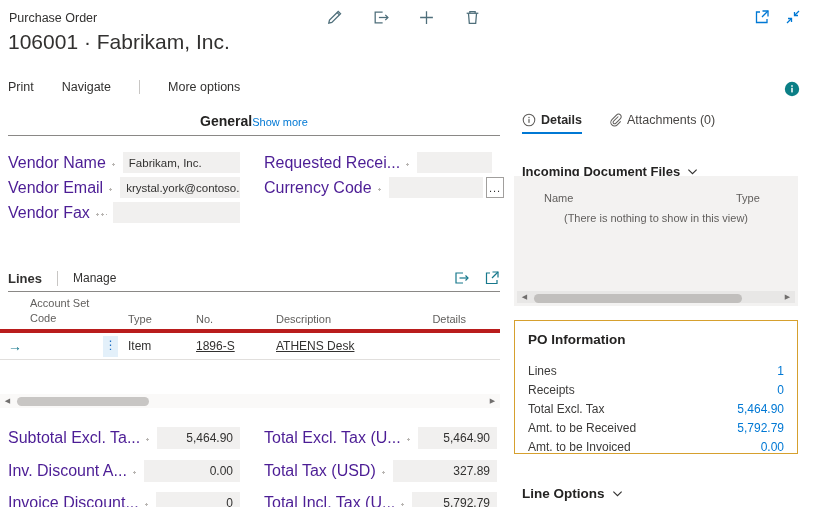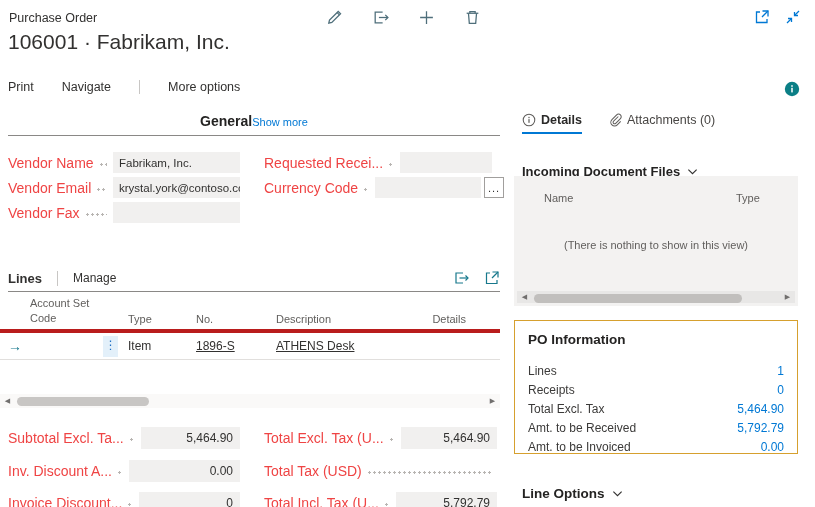--- a/index.html
+++ b/index.html
@@ -21,21 +21,21 @@
   .menu-sep { width:1px; height:14px; background:#c8c6c4; margin-right:28px; }
   .info-btn { position:absolute; right:15px; top:81px; width:16px; height:16px; cursor:pointer; }
 
   
   .general-head { position:absolute; left:8px; top:113px; width:492px; border-bottom:1px solid #8a8886; padding-bottom:6px; display:flex; align-items:baseline; justify-content:center; }
   .sec-title { font-size:14px; font-weight:700; color:#242322; }
   .show-more { font-size:11px; color:#0078d4; cursor:pointer; }
 
   
   .field-row { position:absolute; display:flex; align-items:center; height:21px; }
-  .f-label { color:#ef4444; white-space:nowrap; font-size:14px; }
+  .f-label { color:#4c1d95; white-space:nowrap; font-size:16px; }
   .leader { flex:1; min-width:6px; height:3px; margin:3px 6px 0 5px;
             background-image:radial-gradient(circle, #b8b5b2 1px, transparent 1.2px);
             background-size:5px 3px; background-repeat:repeat-x; background-position:0 50%; }
   .f-box { width:127px; height:21px; background:#f1f0ef; display:flex; align-items:center;
            padding:0 6px; box-sizing:border-box; overflow:hidden; white-space:nowrap; font-size:11.5px; color:#323130; }
   .assist { width:21px; height:21px; border:1px solid #a19f9d; background:#fff; margin-left:3px;
             display:flex; align-items:center; justify-content:center; font-size:11px; letter-spacing:1px;
             box-sizing:border-box; cursor:pointer; color:#323130; }
 
   
@@ -81,21 +81,21 @@
   .tabs { display:flex; align-items:flex-end; gap:26px; padding-left:10px; height:28px; }
   .tab { display:flex; align-items:center; gap:5px; cursor:pointer; font-size:12.5px; color:#484644;
          position:relative; padding-bottom:7px; }
   .tab.selected { font-weight:600; color:#2b2a29; }
   .tab.selected::after { content:""; position:absolute; left:0; right:0; bottom:0; height:2.5px; background:#0078d4; }
   .panel-h { display:flex; align-items:center; gap:7px; font-size:13px; font-weight:700; color:#242322; cursor:pointer; }
   #incoming-h { position:absolute; left:10px; top:42px;margin-top:16px; }
   #incoming-box { position:absolute; left:2px; top:70px; width:284px; height:130px; background:#f3f2f1; }
   .ib-col { position:absolute; top:16px; font-size:11px; color:#605e5c; }
   #ib-name { left:30px; } #ib-type { left:222px; }
-  .ib-empty { position:absolute; top:63px; left:0; width:100%; text-align:center; font-size:11px; color:#605e5c; }
+  .ib-empty { position:absolute; top:36px; left:0; width:100%; text-align:center; font-size:11px; color:#605e5c; }
   #incoming-scroll { position:absolute; left:3px; right:3px; bottom:3px; height:12px; background:#e8e7e6; }
   #incoming-scroll .sb-thumb { left:2px; width:208px; background:#c1bfbd; }
 
   #po-box { position:absolute; left:2px; top:214px; width:284px; height:134px; border:1.5px solid #d6a02e;
             box-sizing:border-box; padding:11px 13px; background:#fff; }
   .po-title { font-size:13.5px; font-weight:700; margin-bottom:14px; color:#242322; }
   .po-row { display:flex; justify-content:space-between; align-items:center; height:19px; font-size:12px; }
   .po-label { color:#3b3a39; }
   .po-val { color:#0078d4; cursor:pointer; }
   #line-options { position:absolute; left:10px; top:380px; font-size:13.5px; }
@@ -269,20 +269,21 @@
   </div>
 
   <div class="field-row" style="left:264px; top:427px; width:233px;">
     <span class="f-label">Total Excl. Tax (U...</span>
     <span class="leader"></span>
     <span class="t-box wide">5,464.90</span>
   </div>
   <div class="field-row" style="left:264px; top:460px; width:233px;">
     <span class="f-label">Total Tax (USD)</span>
     <span class="leader"></span>
+    <span class="t-box wide">327.89</span>
   </div>
   <div class="field-row" style="left:264px; top:492px; width:233px;">
     <span class="f-label">Total Incl. Tax (U...</span>
     <span class="leader"></span>
     <span class="t-box wide">5,792.79</span>
   </div>
 
   <div class="side">
 
     <div class="tabs">

